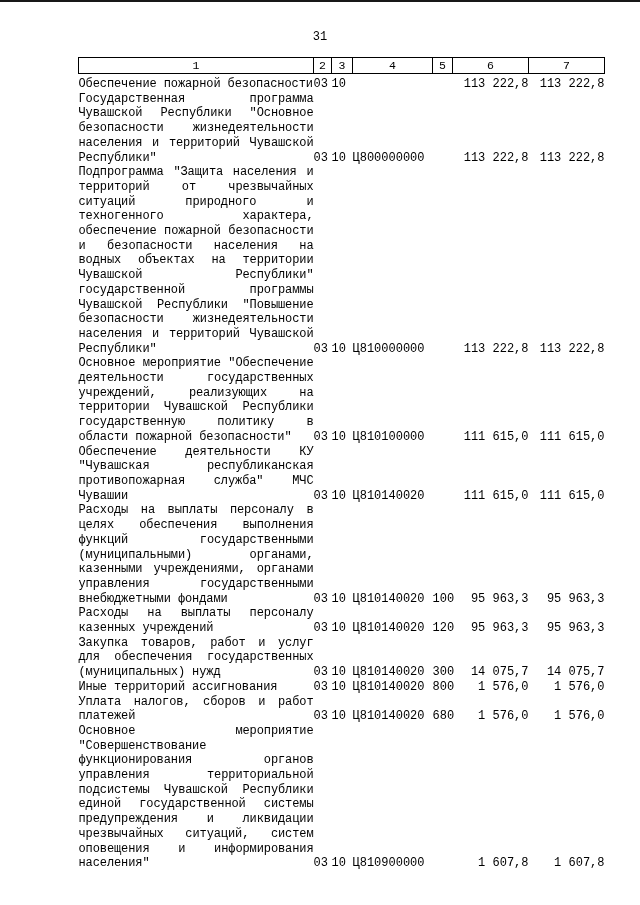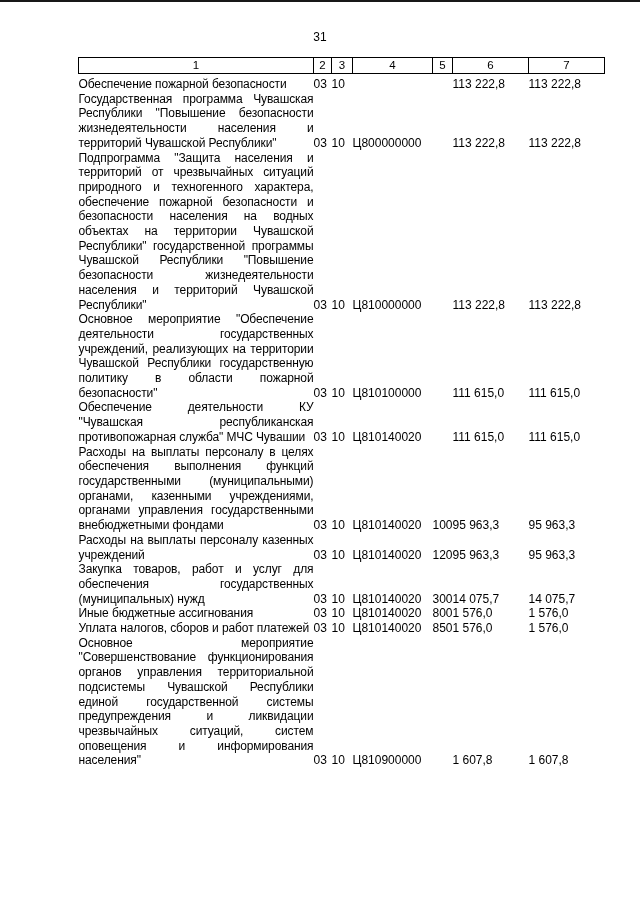--- a/index.html
+++ b/index.html
@@ -2,21 +2,21 @@
 <html lang="ru"><head>
 <meta charset="utf-8">
 <style>
   * { box-sizing: border-box; }
   html, body { margin: 0; padding: 0; background: #ffffff; }
   .page {
     position: relative;
     width: 640px;
     height: 905px;
     background: #ffffff;
-    font-family: Liberation Sans, sans-serif;
+    font-family: Liberation Mono, monospace;
     color: #000000;
     overflow: hidden;
   }
   .top-line {
     position: absolute;
     top: 0; left: 0;
     width: 640px; height: 2px;
     background: #181818;
   }
   .page-number {
@@ -55,21 +55,21 @@
     text-align: justify;
     padding-right: 6px;
     letter-spacing: -0.1px;
     hyphens: auto;
     margin-top: 8px;
     -webkit-hyphens: auto;
   }
   .c2, .c3 { text-align: left; white-space: nowrap; }
   .c4 { text-align: left; padding-left: 1px; white-space: nowrap; margin-left: 12px; }
   .c5 { white-space: nowrap; }
-  .c6, .c7 { text-align: left; padding-right: 2px; white-space: nowrap; }
+  .c6, .c7 { text-align: right; padding-right: 2px; white-space: nowrap; }
 </style>
 </head>
 <body>
 
 <div class="page">
   <div class="top-line"></div>
   <div class="page-number">31</div>
 
   <table class="doc-table">
     <colgroup>
@@ -96,21 +96,21 @@
         <tr>
           <td class="c1">Обеспечение пожарной безопасности</td>
           <td class="c2">03</td>
           <td class="c3">10</td>
           <td class="c4"></td>
           <td class="c5"></td>
           <td class="c6">113 222,8</td>
           <td class="c7">113 222,8</td>
         </tr>
         <tr>
-          <td class="c1">Государственная программа Чувашская Республики "Повышение безопасности жизнедеятельности населения и территорий Чувашской Республики"</td>
+          <td class="c1">Государственная программа Чувашской Республики "Основное безопасности жизнедеятельности населения и территорий Чувашской Республики"</td>
           <td class="c2">03</td>
           <td class="c3">10</td>
           <td class="c4">Ц800000000</td>
           <td class="c5"></td>
           <td class="c6">113 222,8</td>
           <td class="c7">113 222,8</td>
         </tr>
         <tr>
           <td class="c1">Подпрограмма "Защита населения и территорий от чрезвычайных ситуаций природного и техногенного характера, обеспечение пожарной безопасности и безопасности населения на водных объектах на территории Чувашской Республики" государственной программы Чувашской Республики "Повышение безопасности жизнедеятельности населения и территорий Чувашской Республики"</td>
           <td class="c2">03</td>
@@ -159,34 +159,34 @@
         <tr>
           <td class="c1">Закупка товаров, работ и услуг для обеспечения государственных (муниципальных) нужд</td>
           <td class="c2">03</td>
           <td class="c3">10</td>
           <td class="c4">Ц810140020</td>
           <td class="c5">300</td>
           <td class="c6">14 075,7</td>
           <td class="c7">14 075,7</td>
         </tr>
         <tr>
-          <td class="c1">Иные бюджетные ассигнования</td>
+          <td class="c1">Иные территорий ассигнования</td>
           <td class="c2">03</td>
           <td class="c3">10</td>
           <td class="c4">Ц810140020</td>
           <td class="c5">800</td>
           <td class="c6">1 576,0</td>
           <td class="c7">1 576,0</td>
         </tr>
         <tr>
           <td class="c1">Уплата налогов, сборов и работ платежей</td>
           <td class="c2">03</td>
           <td class="c3">10</td>
           <td class="c4">Ц810140020</td>
-          <td class="c5">850</td>
+          <td class="c5">680</td>
           <td class="c6">1 576,0</td>
           <td class="c7">1 576,0</td>
         </tr>
         <tr>
           <td class="c1">Основное мероприятие "Совершенствование функционирования органов управления территориальной подсистемы Чувашской Республики единой государственной системы предупреждения и ликвидации чрезвычайных ситуаций, систем оповещения и информирования населения"</td>
           <td class="c2">03</td>
           <td class="c3">10</td>
           <td class="c4">Ц810900000</td>
           <td class="c5"></td>
           <td class="c6">1 607,8</td>

